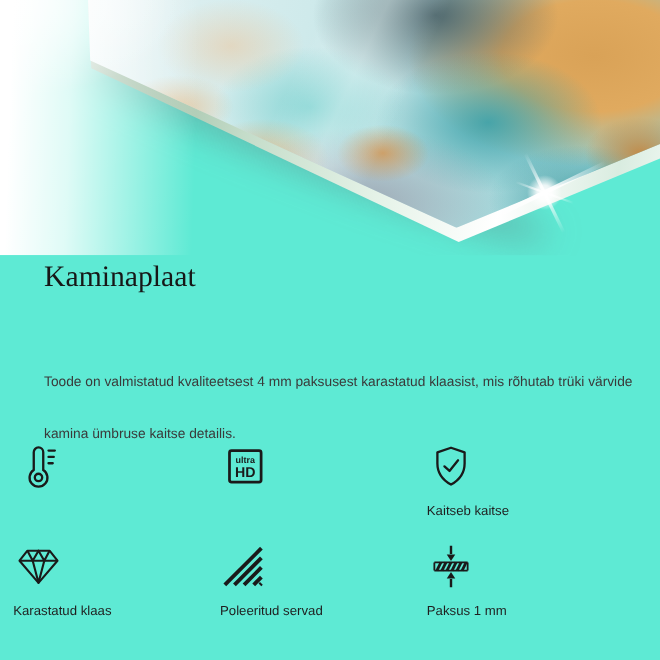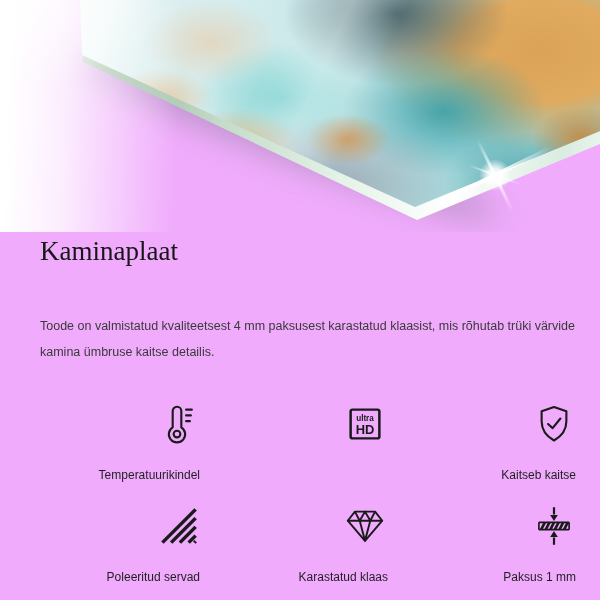--- a/index.html
+++ b/index.html
@@ -1,18 +1,18 @@
 <!DOCTYPE html>
 <html><head>
 <meta charset="utf-8">
 <style>
   * { margin:0; padding:0; box-sizing:border-box; }
   html,body { width:600px; height:600px; background:#fff; }
   body { font-family:"Liberation Sans","DejaVu Sans",sans-serif; }
-  .page { position:relative; width:600px; height:600px; background:#f0abfc; overflow:hidden; }
+  .page { position:relative; width:600px; height:600px; background:#5eead4; overflow:hidden; }
 
   
   .hero { position:absolute; left:0; top:0; width:600px; height:232px; overflow:hidden; }
   .panel-shadow {
     position:absolute; left:54px; top:112px; width:460px; height:46px;
     background:rgba(96,110,116,0.38); border-radius:50%;
     transform:rotate(21deg); filter:blur(16px); z-index:1;
   }
   .glass-edge {
     position:absolute; left:0; top:0; width:600px; height:232px; z-index:2;
@@ -60,25 +60,25 @@
   }
   .sparkle .ray3 {
     position:absolute; left:-28px; top:-1px; width:56px; height:2px;
     background:linear-gradient(90deg, rgba(255,255,255,0), #fff 50%, rgba(255,255,255,0));
     transform:rotate(20deg);
   }
 
   
   .title { position:absolute; left:40px; top:234px; color:#171717; font-family:"Liberation Serif","DejaVu Serif",serif; font-weight:400; font-size:27px; line-height:34px; }
   .desc  { position:absolute; left:40px; top:313px; color:#3a3a3a; font-size:12.5px; line-height:26px; }
-  .desc div { white-space:nowrap; }
+  .desc div { white-space:nowrap;margin-top:21px; }
 
   
   .features { position:absolute; left:12px; top:399px; width:564px; display:grid; grid-template-columns:repeat(3,1fr); row-gap:18px; }
-  .feature { display:flex; flex-direction:column; align-items:flex-end;gap:11px; }
+  .feature { display:flex; flex-direction:column; align-items:flex-start; }
   .icon-box { height:50px; display:flex; align-items:center; justify-content:center; }
   .feature .label { margin-top:8px; font-size:12px; color:#1f1f1f; line-height:15px; text-align:center; }
   svg { display:block; }
   svg text { font-family:"Liberation Sans","DejaVu Sans",sans-serif; }
 </style>
 </head>
 <body>
 
 <div class="page">
 
@@ -107,21 +107,20 @@
   <div class="features">
 
     <div class="feature">
       <div class="icon-box">
         <svg width="46" height="46" viewBox="0 0 48 48" fill="none" stroke="#1a1a1a" stroke-width="2.2" stroke-linecap="round">
           <path d="M19.5 27.5 V10.5 a4.5 4.5 0 0 1 9 0 V27.5 a8.5 8.5 0 1 1 -9 0"></path>
           <circle cx="24" cy="34.5" r="3.5"></circle>
           <path d="M33.5 9 h6 M33.5 15 h5 M33.5 21 h4"></path>
         </svg>
       </div>
-      <div class="label">Temperatuurikindel</div>
     </div>
 
     <div class="feature">
       <div class="icon-box">
         <svg width="46" height="46" viewBox="0 0 48 48" fill="none">
           <rect x="9" y="9" width="30" height="30" rx="2" stroke="#1a1a1a" stroke-width="2.6"></rect>
           <text x="24" y="21" text-anchor="middle" font-size="8.5" font-weight="700" fill="#1a1a1a">ultra</text>
           <text x="24" y="34.5" text-anchor="middle" font-size="13.5" font-weight="700" fill="#1a1a1a">HD</text>
         </svg>
       </div>
@@ -132,41 +131,41 @@
         <svg width="44" height="44" viewBox="0 0 48 48" fill="none" stroke="#1a1a1a" stroke-width="2.3" stroke-linejoin="round" stroke-linecap="round">
           <path d="M24 5.5 L37.5 10 V21 C37.5 31 32 37.5 24 42 C16 37.5 10.5 31 10.5 21 V10 Z"></path>
           <path d="M17.5 24 L22.5 28.5 L31 18"></path>
         </svg>
       </div>
       <div class="label">Kaitseb kaitse</div>
     </div>
 
     <div class="feature">
       <div class="icon-box">
+        <svg width="46" height="46" viewBox="0 0 48 48" fill="none" stroke="#1a1a1a" stroke-width="2" stroke-linejoin="round">
+          <path d="M13.5 9 H34.5 L42 18.5 L24 39.5 L6 18.5 Z"></path>
+          <path d="M6 18.5 H42"></path>
+          <path d="M13.5 9 L18.5 18.5 L24 9 L29.5 18.5 L34.5 9"></path>
+          <path d="M18.5 18.5 L24 39.5 L29.5 18.5"></path>
+        </svg>
+      </div>
+      <div class="label">Karastatud klaas</div>
+    </div>
+
+    <div class="feature">
+      <div class="icon-box">
         <svg width="42" height="42" viewBox="0 0 48 48" fill="none" stroke="#1a1a1a" stroke-width="4">
           <path d="M5 43 L43 5"></path>
           <path d="M15 43 L43 15"></path>
           <path d="M25 43 L43 25"></path>
           <path d="M35 43 L43 35"></path>
           <path d="M41.5 43 L43 41.5"></path>
         </svg>
       </div>
       <div class="label">Poleeritud servad</div>
-    </div>
-
-    <div class="feature">
-      <div class="icon-box">
-        <svg width="46" height="46" viewBox="0 0 48 48" fill="none" stroke="#1a1a1a" stroke-width="2" stroke-linejoin="round">
-          <path d="M13.5 9 H34.5 L42 18.5 L24 39.5 L6 18.5 Z"></path>
-          <path d="M6 18.5 H42"></path>
-          <path d="M13.5 9 L18.5 18.5 L24 9 L29.5 18.5 L34.5 9"></path>
-          <path d="M18.5 18.5 L24 39.5 L29.5 18.5"></path>
-        </svg>
-      </div>
-      <div class="label">Karastatud klaas</div>
     </div>
 
     <div class="feature">
       <div class="icon-box">
         <svg width="44" height="44" viewBox="0 0 48 48" fill="none">
           <path d="M24 3.5 V11.5" stroke="#1a1a1a" stroke-width="2.4"></path>
           <path d="M24 18.5 L19.8 12 H28.2 Z" fill="#1a1a1a"></path>
           <path d="M7.5 20 H40.5 M7.5 28 H40.5 M7.5 20 V28 M40.5 20 V28" stroke="#1a1a1a" stroke-width="1.8"></path>
           <g stroke="#1a1a1a" stroke-width="2.8">
             <path d="M10 28 L14 20"></path>

